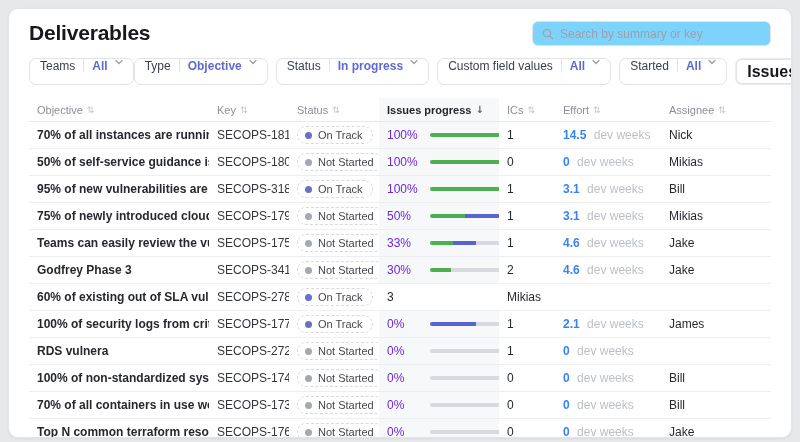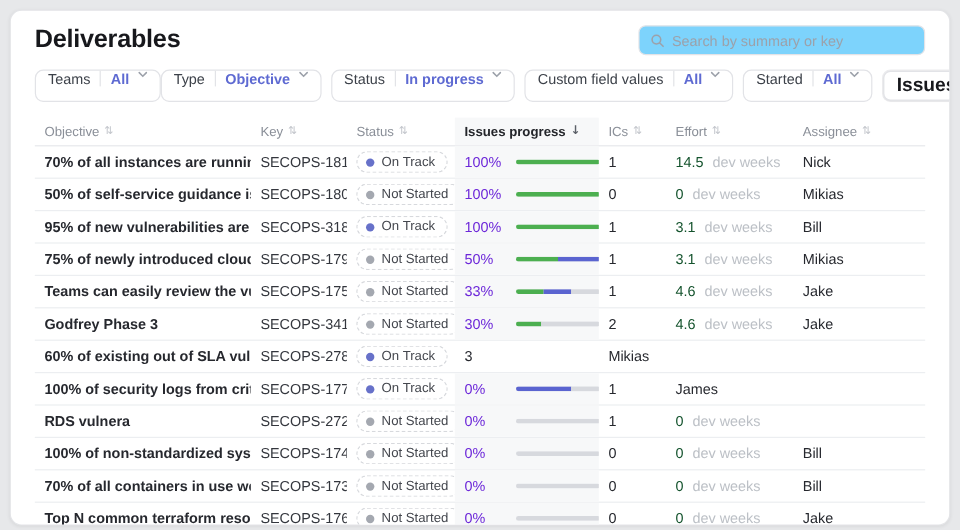--- a/index.html
+++ b/index.html
@@ -94,21 +94,21 @@
   .pct { width: 34px; text-align: left; margin-right: 9px; color: #6d28d9; flex: 0 0 auto; }
   .bar {
     width: 70px; height: 4px; border-radius: 2px; overflow: hidden;
     display: flex; background: #e9eaee; flex: 0 0 auto;
   }
   .seg { height: 100%; }
   .seg-green  { background: #4caf50; }
   .seg-indigo { background: #5a64d0; }
   .seg-track  { background: #d7d9de; }
   
-  .effort-num { color: #14532d; font-weight: 400; }
+  .effort-num { color: #3b82f6; font-weight: 700; }
   .effort-unit { color: #bcc0c6; margin-left: 4px; }
   .td-ics { color: #26282e; }
   .td-assignee { color: #26282e; }
 </style>
 </head>
 <body>
 
 <div class="card">
 
   <div class="topbar">
@@ -384,20 +384,24 @@
       </span>
     </div>
     <div class="td col-progress">
       <span class="pct">0%</span>
       <span class="bar">
               <span class="seg seg-indigo" style="width: 65%;"></span>
               <span class="seg seg-track" style="width: 35%;"></span>
             </span>
     </div>
     <div class="td td-ics">1</div>
+    <div class="td">
+      <span class="effort-num">2.1</span>
+      <span class="effort-unit">dev weeks</span>
+    </div>
     <div class="td td-assignee">James</div>
   </div>
 
   <div class="tr">
     <div class="td td-objective">RDS vulnera</div>
     <div class="td td-key">SECOPS-272</div>
     <div class="td">
       <span class="badge">
         <span class="dot dot-notstarted"></span>
         <span>Not Started</span>

